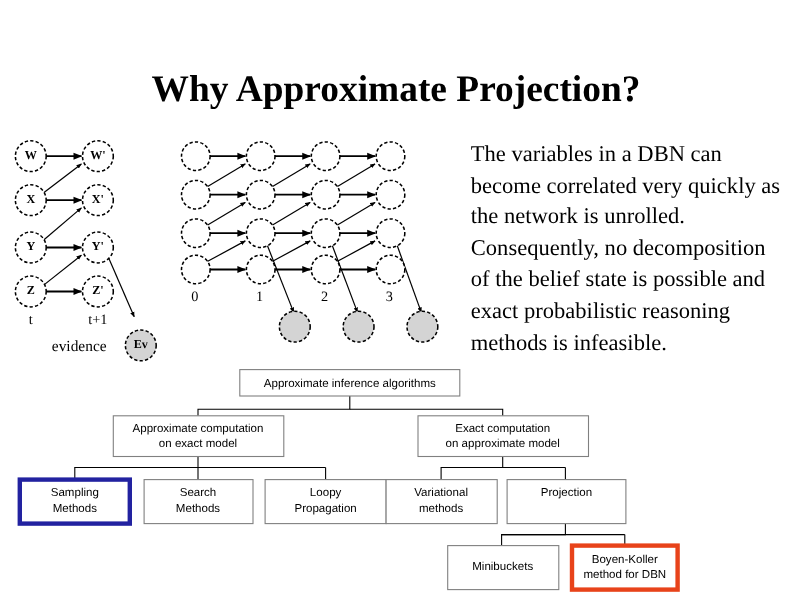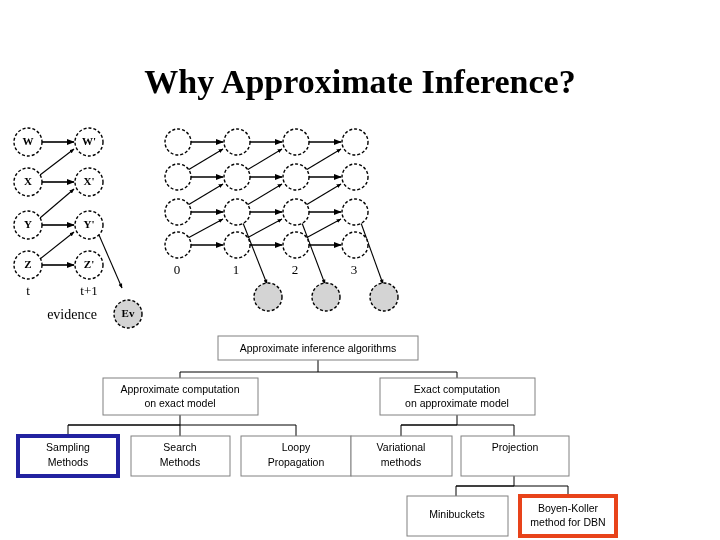--- a/index.html
+++ b/index.html
@@ -125,22 +125,23 @@
     fill: #000000;
     text-anchor: middle;
     dominant-baseline: middle;
   }
 </style>
 </head>
 <body>
 
 <div id="slide">
 
-  <div class="slide-title">Why Approximate Inference?</div>
-
+  <div class="slide-title">Why Approximate Projection?</div>
+
+  <div class="body-text">The variables in a DBN can become correlated very quickly as the network is unrolled.  Consequently, no decomposition of the belief state is possible and exact probabilistic reasoning methods is infeasible.</div>
 
   <svg class="diagram" id="two-slice-dbn" viewBox="0 0 165 215">
 
     <g>
       <line class="dbn-edge" x1="42" y1="24" x2="74" y2="24" marker-end="url(#arrA)"></line>
       <line class="dbn-edge" x1="42" y1="64" x2="74" y2="64" marker-end="url(#arrA)"></line>
       <line class="dbn-edge" x1="42" y1="107" x2="74" y2="107" marker-end="url(#arrA)"></line>
       <line class="dbn-edge" x1="42" y1="147" x2="74" y2="147" marker-end="url(#arrA)"></line>
     </g>
 

